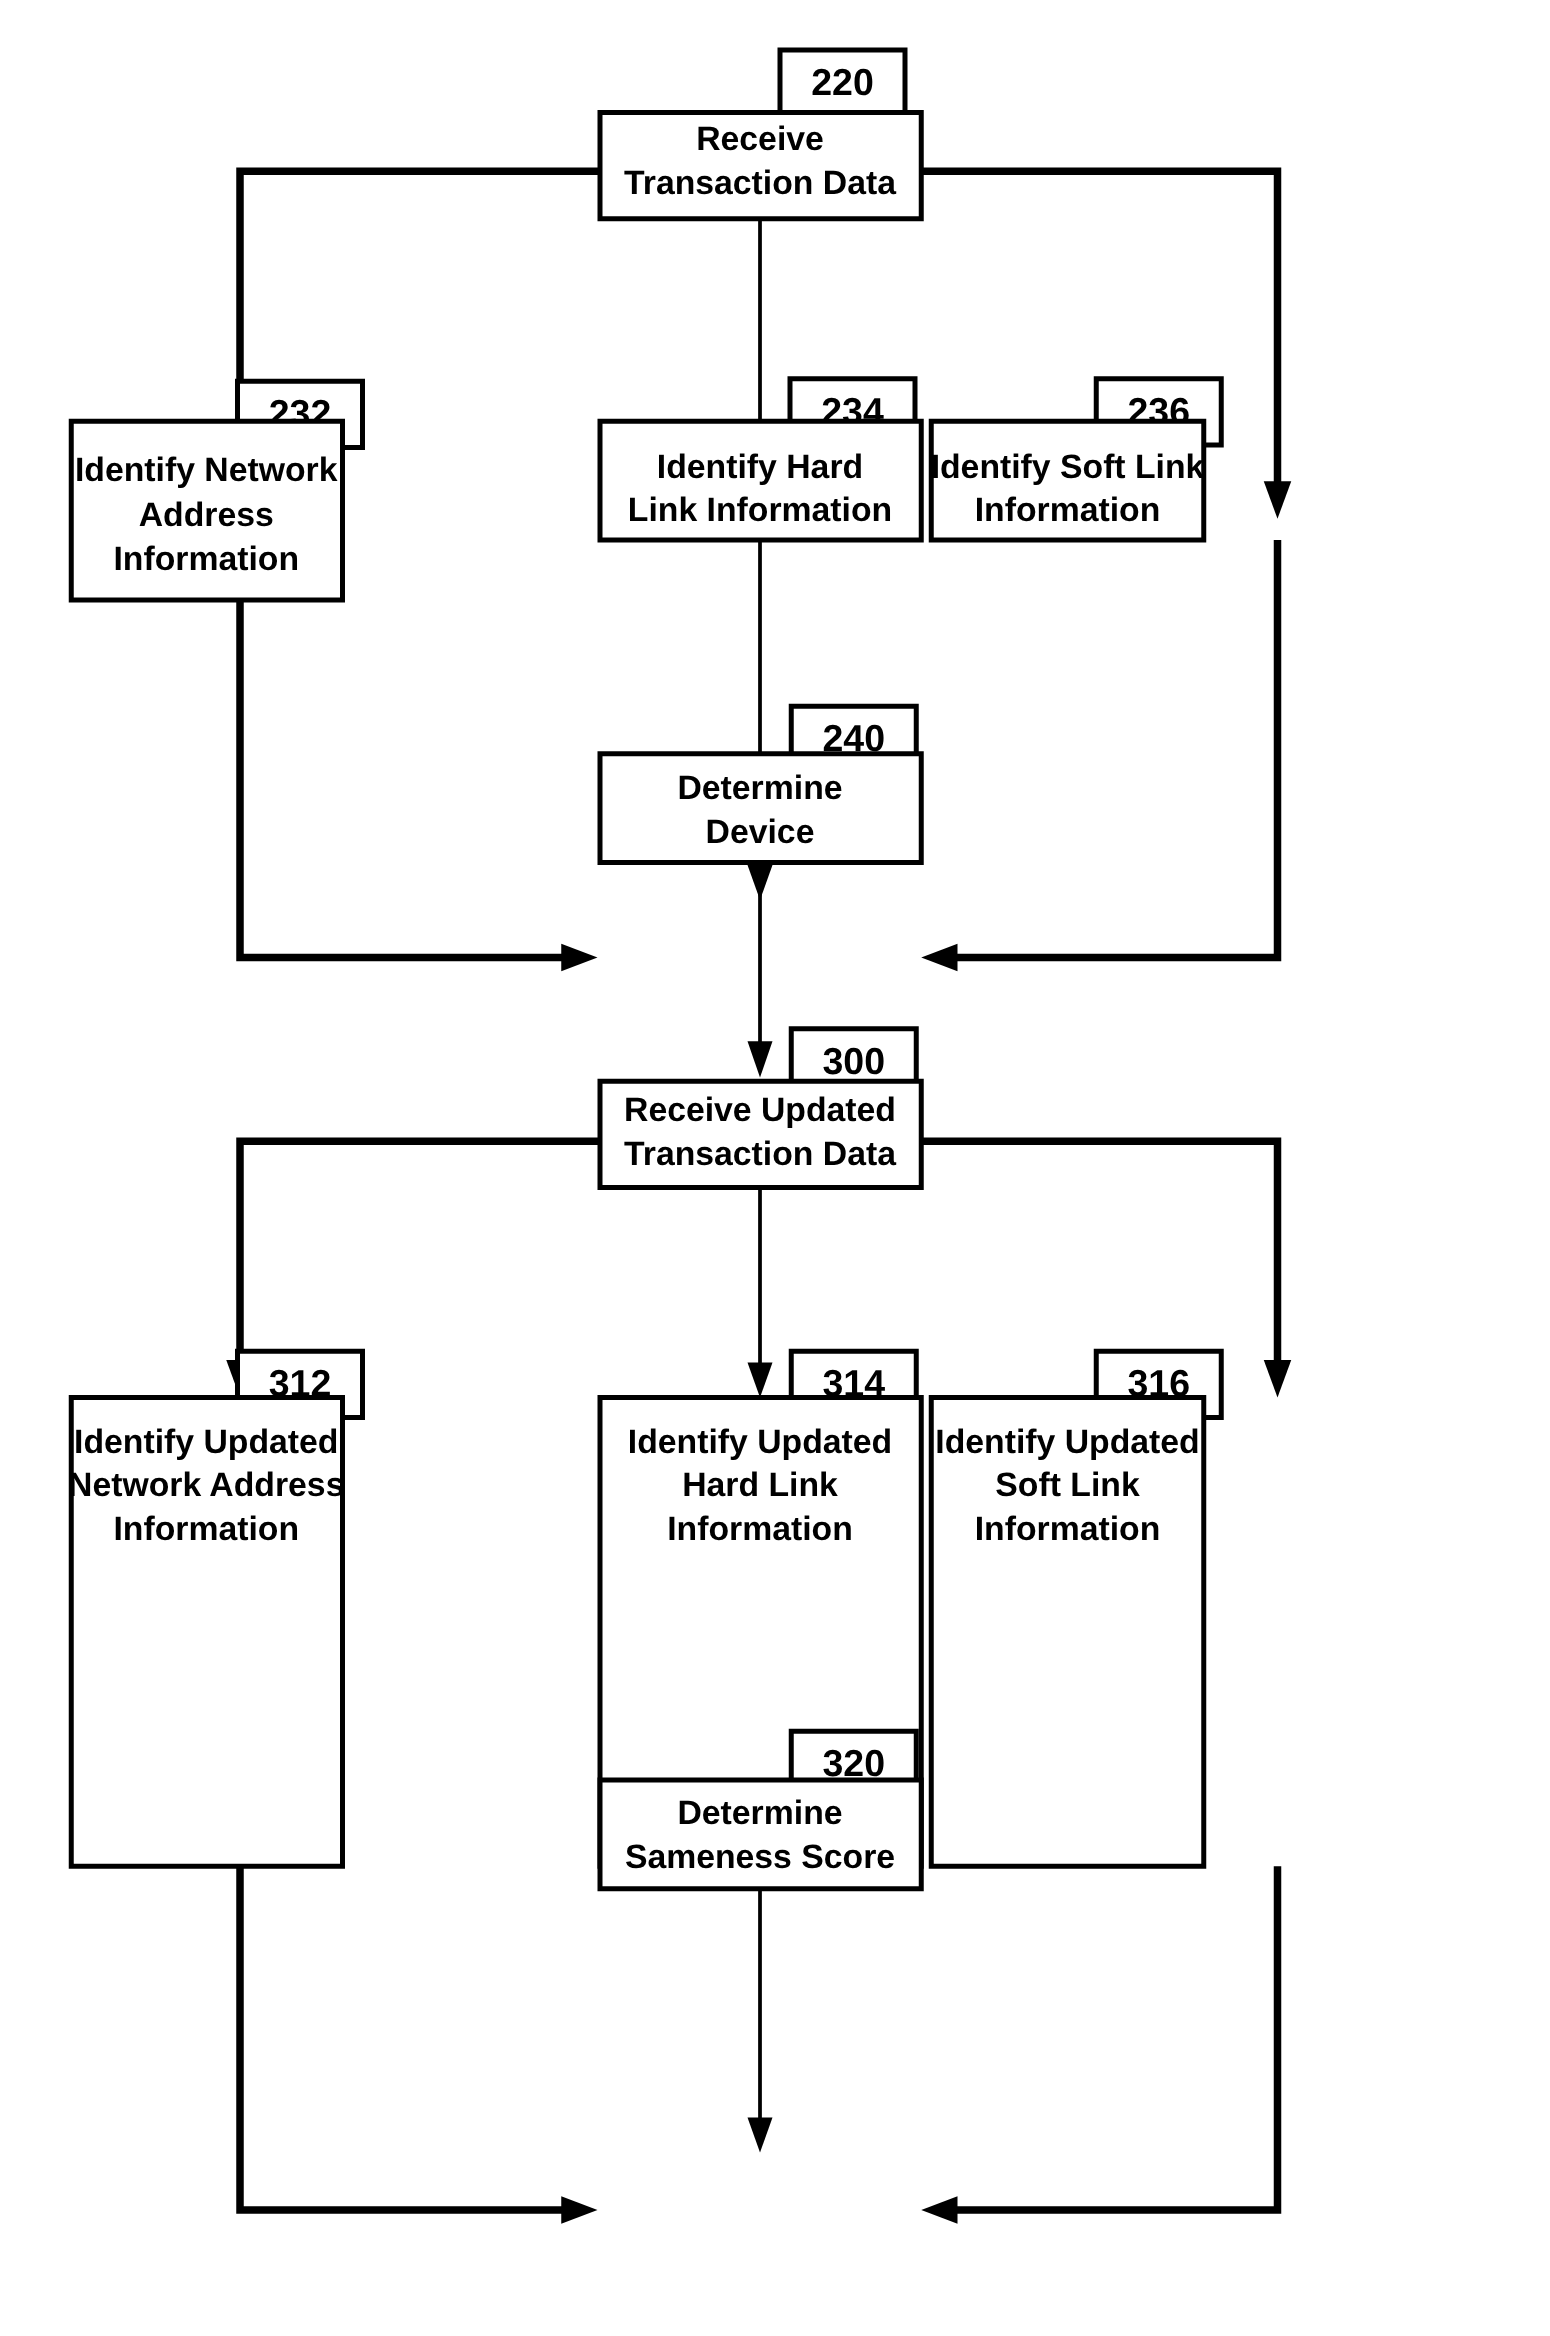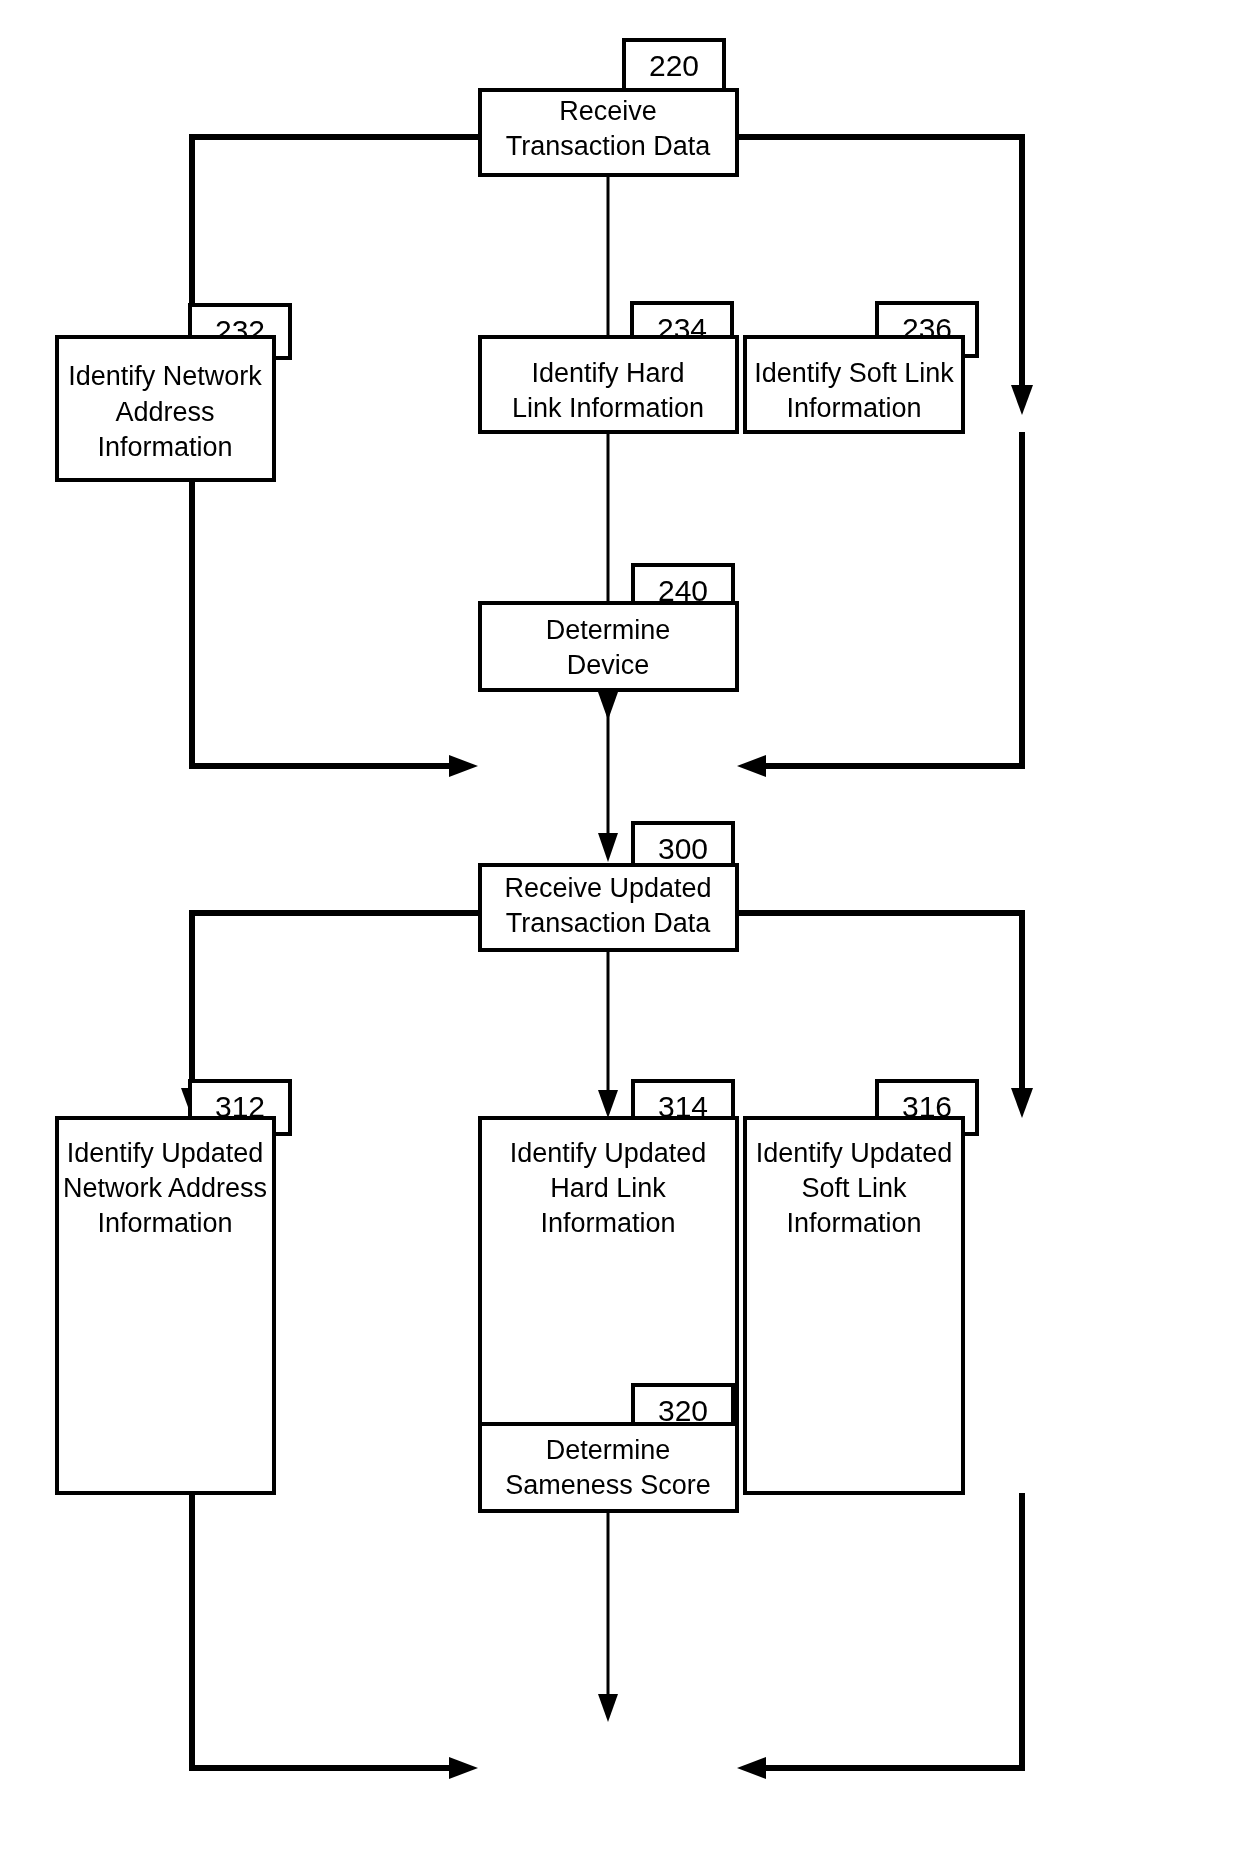--- a/index.html
+++ b/index.html
@@ -14,20 +14,21 @@
     font-family: "Liberation Sans", sans-serif;
     position: relative;
     overflow: hidden;
   }
   #flow-root {
     position: absolute;
     left: 0;
     top: 0;
     width: 1240px;
     height: 1811px;
+    font-weight: bold;
   }
   svg.flow-canvas {
     display: block;
     width: 1240px;
     height: 1869px;
   }
   .box-rect {
     fill: #ffffff;
     stroke: #000000;
     stroke-width: 4;

